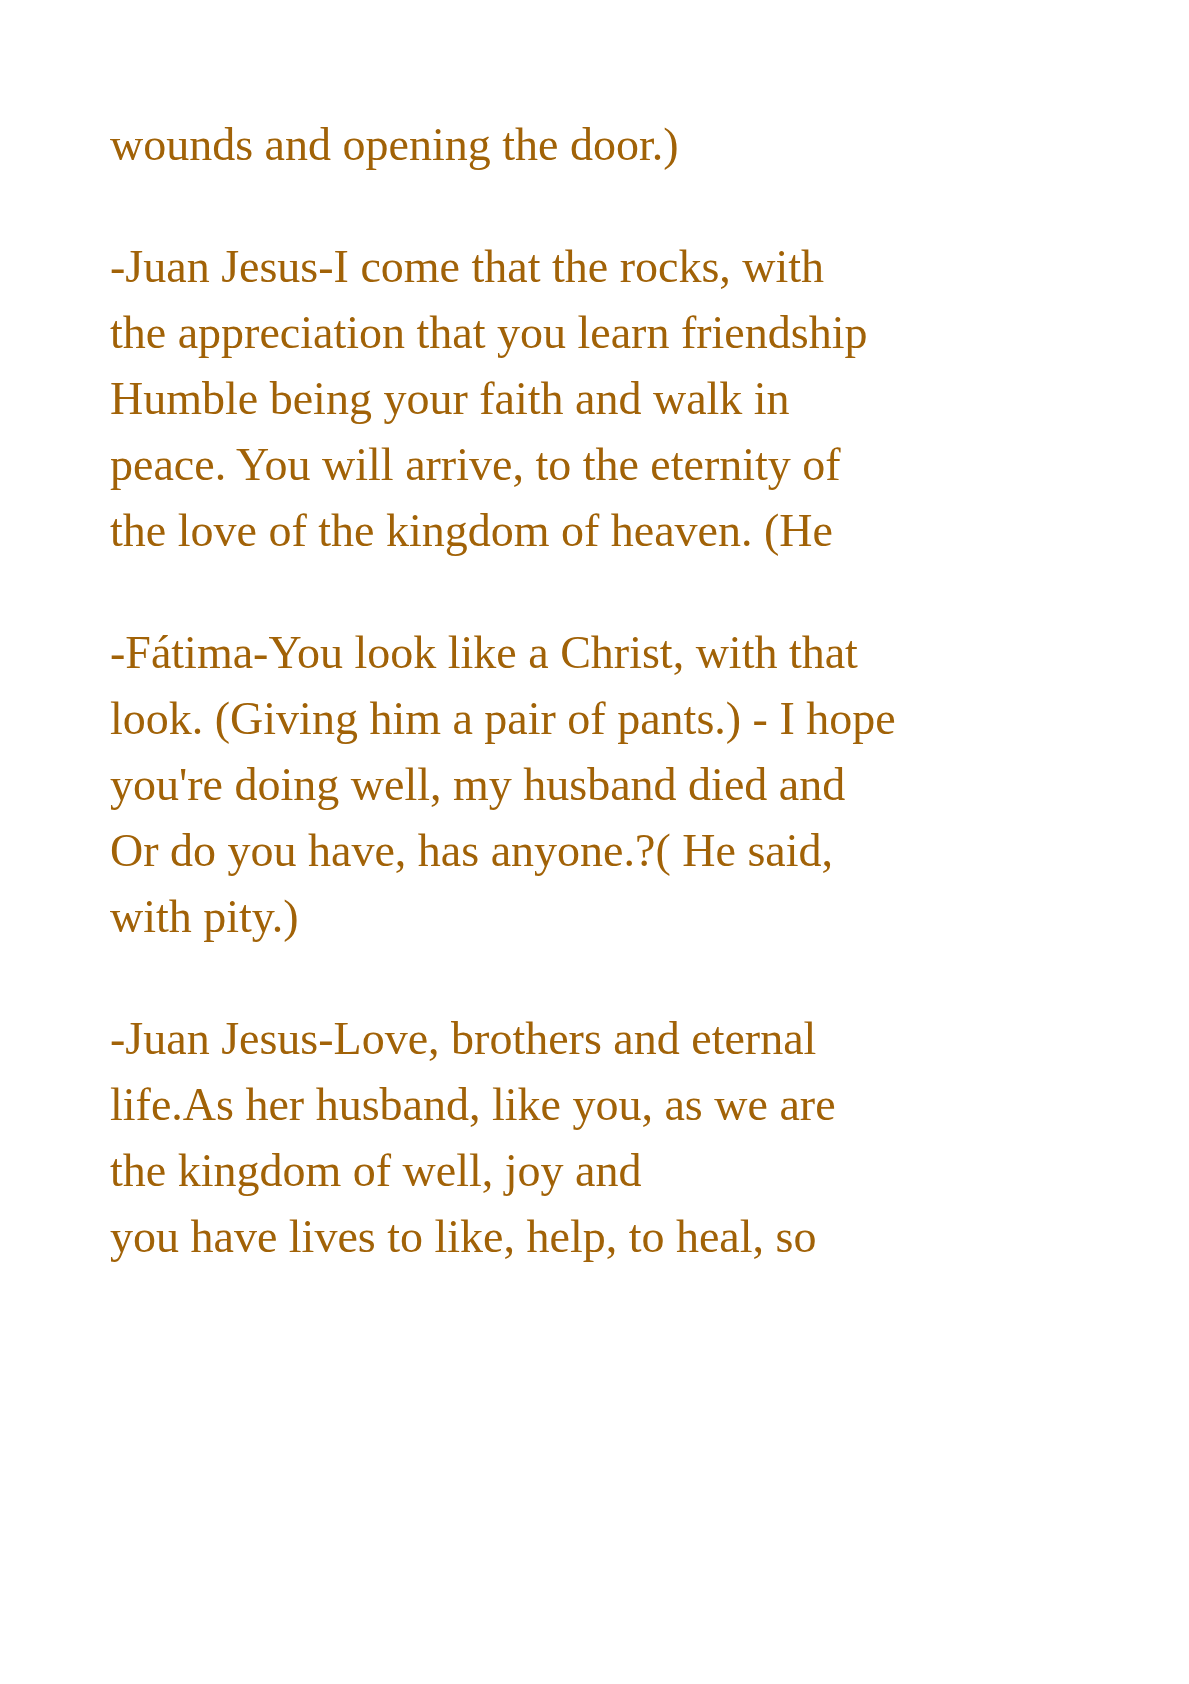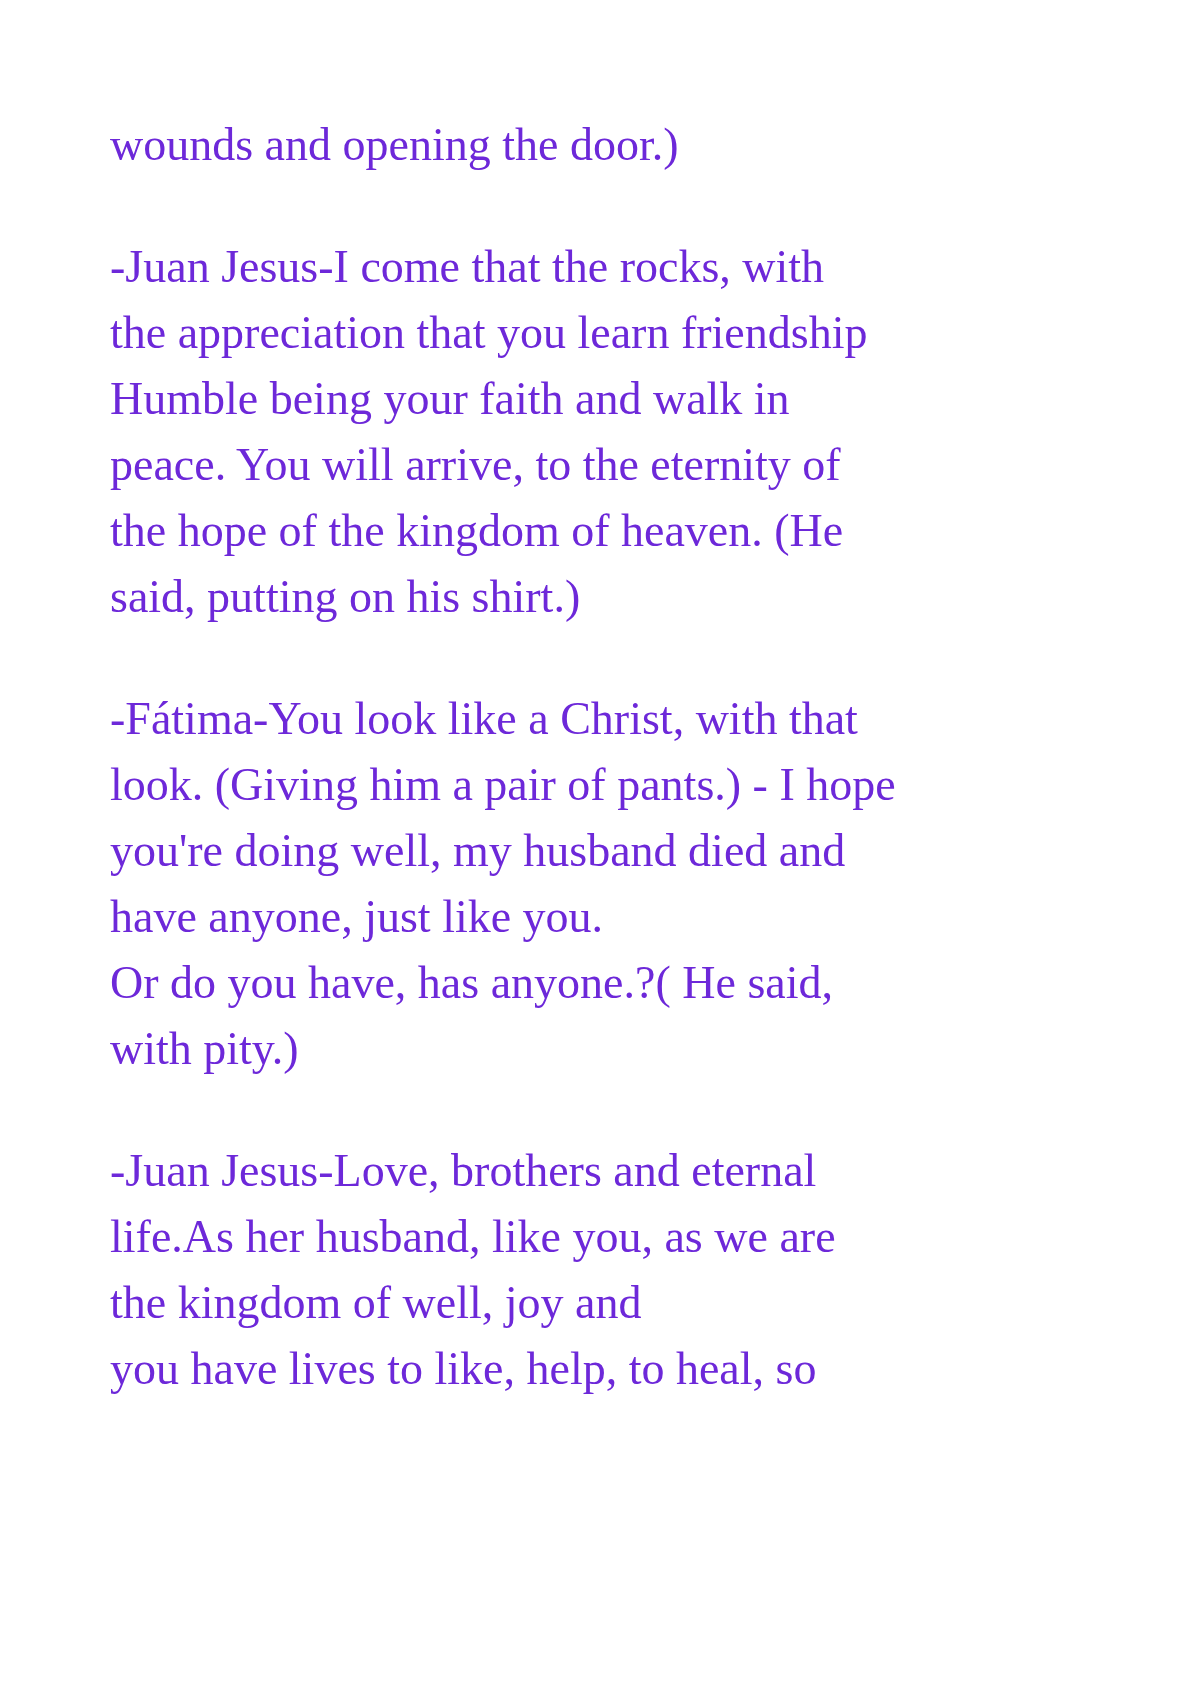--- a/index.html
+++ b/index.html
@@ -11,21 +11,21 @@
     width: 1189px;
     height: 1684px;
     overflow: hidden;
   }
   .page {
     box-sizing: border-box;
     width: 994px;
     height: 1684px;
     padding: 112px 60px 0 110px;
     background: #ffffff;
-    color: #6d28d9;
+    color: #a16207;
     font-family: "Liberation Serif", "DejaVu Serif", serif;
     font-size: 46px;
     line-height: 66px;
   }
   .para {
     margin: 0 0 56px 0;
   }
   .para:last-child {
     margin-bottom: 0;
   }
@@ -40,29 +40,27 @@
 
   <div class="para">
     <div class="line">wounds and opening the door.)</div>
   </div>
 
   <div class="para">
     <div class="line">-Juan Jesus-I come that the rocks, with</div>
     <div class="line">the appreciation that you learn friendship</div>
     <div class="line">Humble being your faith and walk in</div>
     <div class="line">peace. You will arrive, to the eternity of</div>
-    <div class="line">the hope of the kingdom of heaven. (He</div>
-    <div class="line">said, putting on his shirt.)</div>
+    <div class="line">the love of the kingdom of heaven. (He</div>
   </div>
 
   <div class="para">
     <div class="line">-Fátima-You look like a Christ, with that</div>
     <div class="line">look. (Giving him a pair of pants.) - I hope</div>
     <div class="line">you're doing well, my husband died and</div>
-    <div class="line">have anyone, just like you.</div>
     <div class="line">Or do you have, has anyone.?( He said,</div>
     <div class="line">with pity.)</div>
   </div>
 
   <div class="para">
     <div class="line">-Juan Jesus-Love, brothers and eternal</div>
     <div class="line">life.As her husband, like you, as we are</div>
     <div class="line">the kingdom of well, joy and</div>
     <div class="line">you have lives to like, help, to heal, so</div>
   </div>

